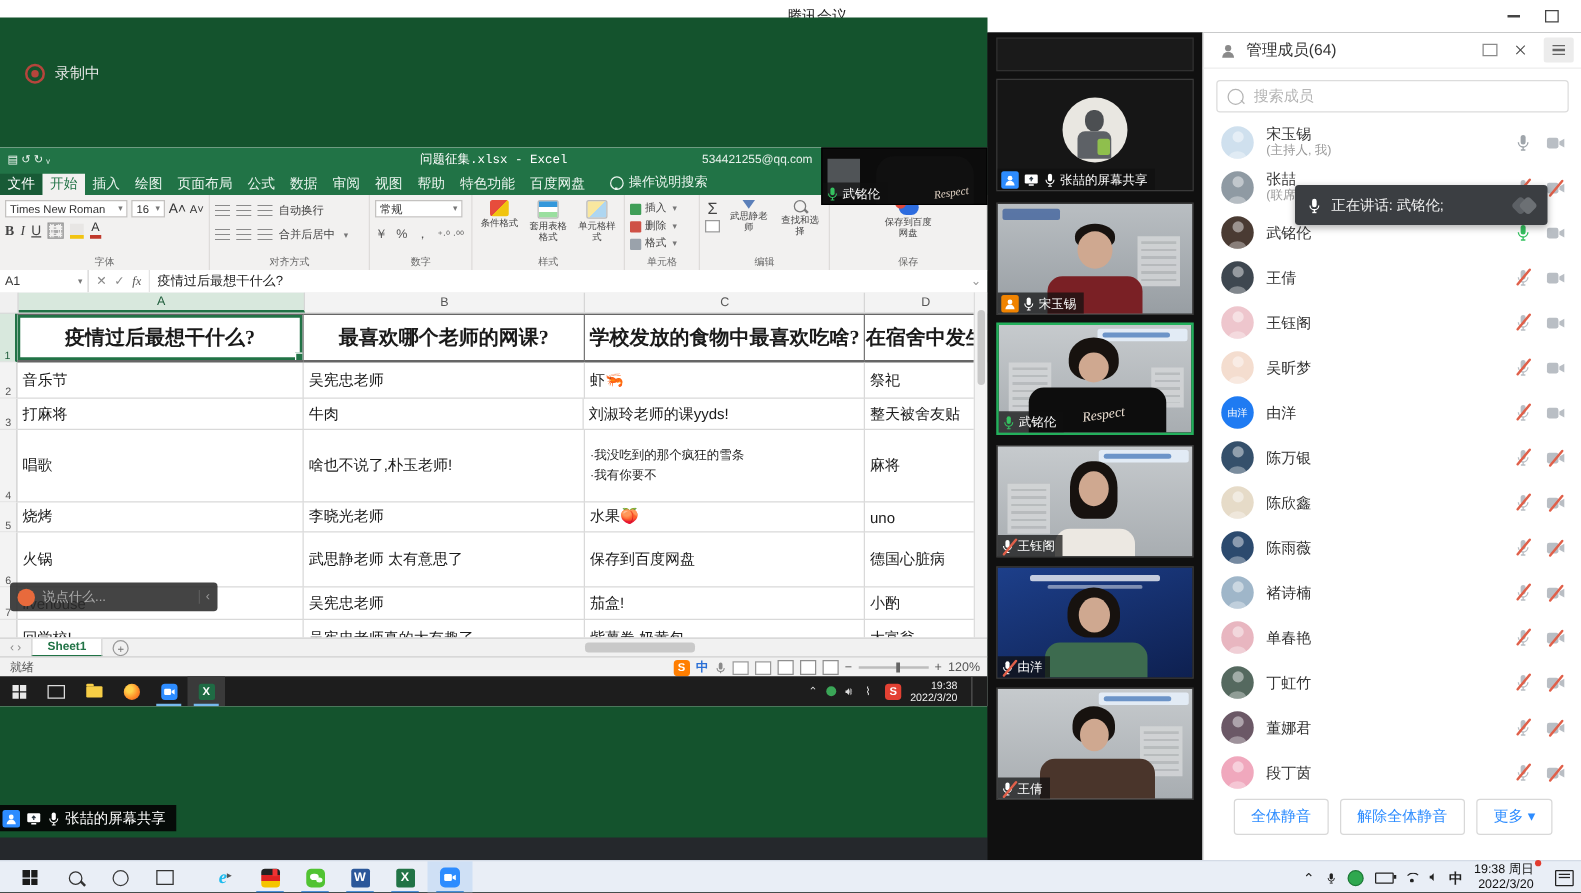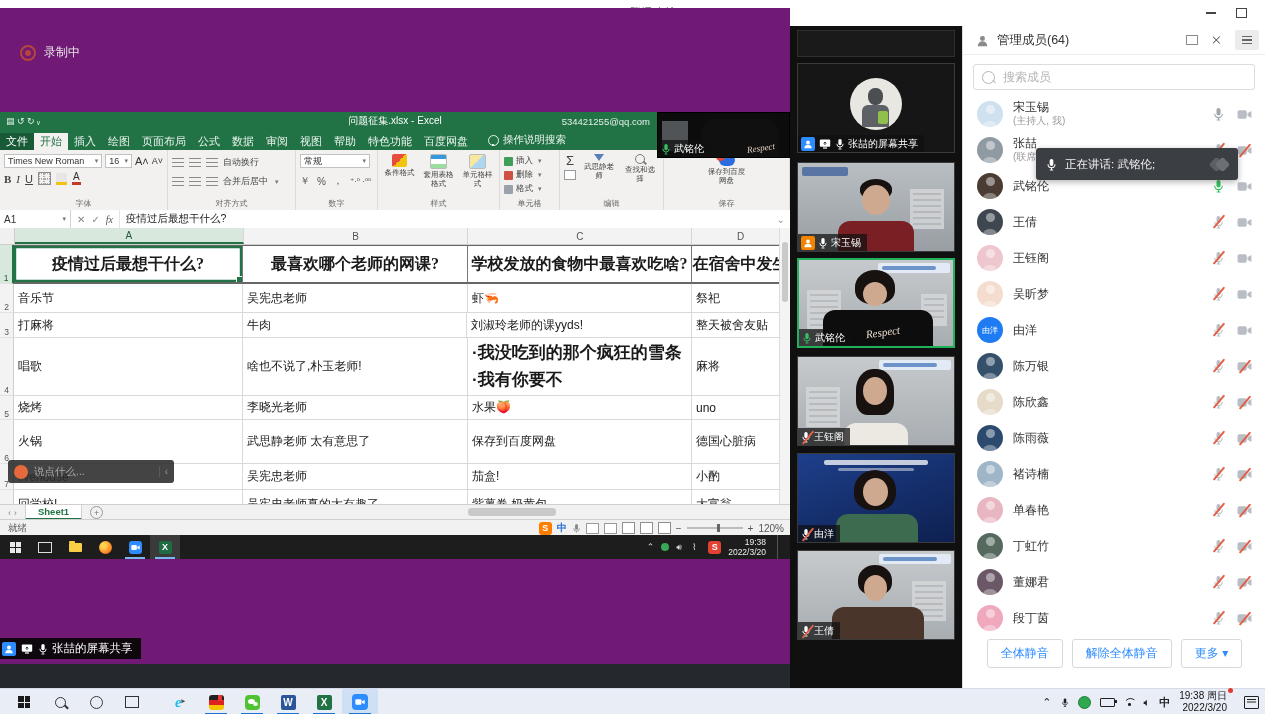--- a/index.html
+++ b/index.html
@@ -12,31 +12,31 @@
   .tb-title{font-size:12px;color:#222;}
   .tb-ctrls{position:absolute;right:0;top:0;height:26px;display:flex;}
   .tb-btn{width:30px;height:26px;display:flex;align-items:center;justify-content:center;color:#444;}
   .glyph-min{width:10px;height:1.5px;background:#444;}
   .glyph-max{width:9px;height:8px;border:1.4px solid #444;}
   .glyph-x{position:relative;width:10px;height:10px;}
   .glyph-x:before,.glyph-x:after{content:"";position:absolute;left:4.5px;top:-1px;width:1.4px;height:12px;background:#444;}
   .glyph-x:before{transform:rotate(45deg);} .glyph-x:after{transform:rotate(-45deg);}
 
   
-  .stage{position:absolute;left:0;top:8px;width:790px;height:656px;background:#701a75;}
+  .stage{position:absolute;left:0;top:14px;width:790px;height:656px;background:#14532d;}
   .recording{position:absolute;left:20px;top:36px;display:flex;align-items:center;gap:8px;color:#e8e8e8;font-size:12px;}
   .rec-dot{width:12px;height:12px;border-radius:50%;border:2px solid #b6453c;display:flex;align-items:center;justify-content:center;}
   .rec-dot i{width:6px;height:6px;border-radius:50%;background:#b6453c;}
 
   
   .shared{position:absolute;left:0;top:104px;width:790px;height:447px;background:#fff;overflow:hidden;}
   .xl-title{position:absolute;left:0;top:0;width:790px;height:18px;background:#217346;color:#fff;
             display:flex;align-items:center;font-size:10px;}
   .qat{display:flex;gap:6px;margin-left:6px;align-items:center;color:#e8f2ec;font-size:9px;}
-  .xl-fname{position:absolute;left:0;right:0;text-align:center;pointer-events:none;}
+  .xl-fname{position:absolute;left:0;right:0;text-align:center;pointer-events:none;font-family:Liberation Mono, monospace;}
   .xl-account{position:absolute;right:140px;font-size:9.5px;color:#e5efe9;}
   .xl-tabs{position:absolute;left:0;top:18px;width:790px;height:20px;background:#217346;display:flex;align-items:flex-end;}
   .xltab{padding:3px 6px 3px;color:#eaf4ee;font-size:11px;line-height:1;}
   .xltab.file{background:#185a36;color:#fff;}
   .xltab.active{background:#f2f1f0;color:#217346;}
   .tellme{display:flex;align-items:center;gap:4px;color:#eaf4ee;font-size:10.5px;margin-left:14px;padding-bottom:3px;}
   .bulb{width:9px;height:9px;border:1.2px solid #eaf4ee;border-radius:50%;position:relative;}
   .bulb:after{content:"";position:absolute;left:2.6px;top:8px;width:2px;height:2px;background:#eaf4ee;}
 
   .xl-ribbon{position:absolute;left:0;top:38px;width:790px;height:60px;background:#f2f1f0;border-bottom:1px solid #d5d3d1;
@@ -98,21 +98,21 @@
         font-size:8.5px;color:#555;display:flex;align-items:flex-end;justify-content:center;box-sizing:border-box;}
   .rhdr.sel{background:#d8e8dd;border-right:2px solid #217346;color:#1d5c3a;}
   .cell{box-sizing:border-box;border-right:1px solid #d9d9d9;border-bottom:1px solid #d9d9d9;
         padding:0 4px;display:flex;align-items:center;font-size:12px;color:#1a1a1a;
         white-space:nowrap;overflow:hidden;}
   .r0 .cell{font-size:16px;font-weight:bold;justify-content:center;
             border-right:1px solid #777;border-bottom:2px solid #666;border-top:1.5px solid #666;
             font-family:"Liberation Serif","DejaVu Serif",serif;}
   .cell.a1{box-shadow:inset 0 0 0 2.2px #217346;position:relative;}
   .cell.a1:after{content:"";position:absolute;right:-1px;bottom:-1px;width:5px;height:5px;background:#217346;border:1px solid #fff;}
-  .cell.wrap2{white-space:pre-line;font-size:17px;line-height:1.55;align-items:center;font-weight:bold;}
+  .cell.wrap2{white-space:pre-line;font-size:10px;line-height:1.55;align-items:center;}
   .vscroll{position:absolute;right:0;top:116px;width:10px;height:276px;background:#f4f4f4;border-left:1px solid #ddd;}
   .vscroll i{position:absolute;left:1.5px;top:14px;width:6px;height:60px;background:#c9c9c9;border-radius:3px;}
 
   .xl-sheetbar{position:absolute;left:0;top:392px;width:790px;height:15px;background:#f1f1f1;border-top:1px solid #cfcfcf;
                display:flex;align-items:center;font-size:9.5px;color:#666;}
   .snav{display:flex;gap:6px;padding:0 8px;color:#888;}
   .sheettab{background:#fff;color:#217346;font-weight:bold;padding:1px 12px;border-right:1px solid #d0d0d0;
             border-left:1px solid #d0d0d0;border-bottom:2px solid #217346;font-size:9.5px;}
   .addsheet{width:11px;height:11px;border:1px solid #9a9a9a;border-radius:50%;margin-left:8px;
             display:flex;align-items:center;justify-content:center;font-size:9px;color:#777;line-height:0;}

